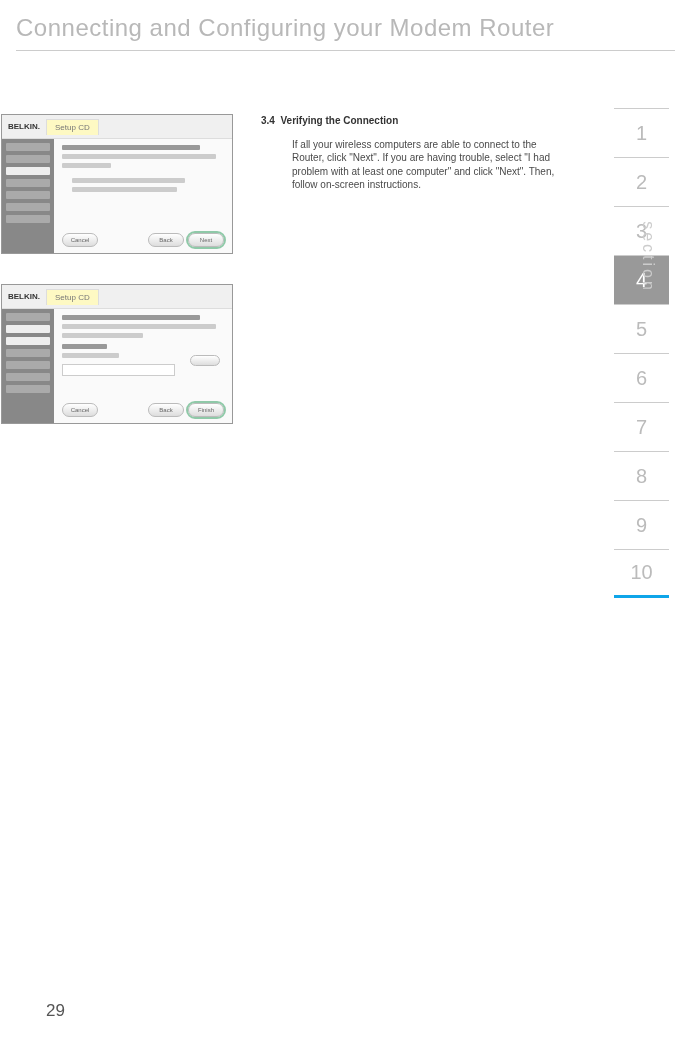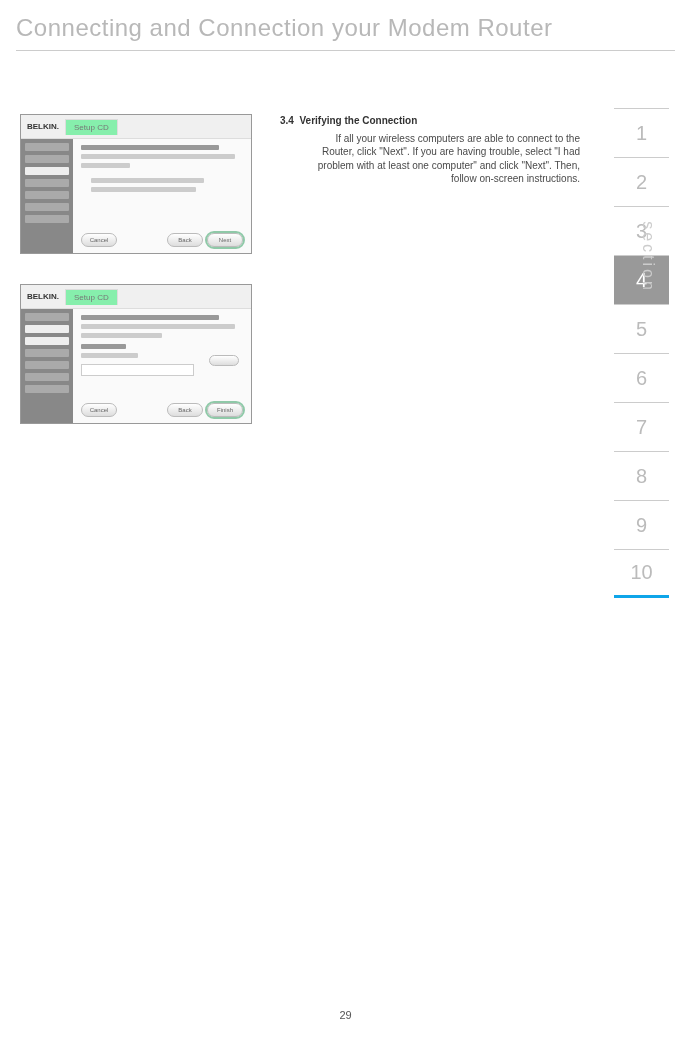--- a/index.html
+++ b/index.html
@@ -55,21 +55,21 @@
     .section-item:last-child {
       border-bottom: 3px solid #0ea5e9;
     }
     .section-item.active {
       background: #999;
       color: #fff;
     }
     .content-area {
       position: absolute;
       top: 114px;
-      left: 20px;
+      left: 1px;
       width: 560px;
     }
     .content-row {
       display: flex;
       margin-bottom: 30px;
     }
     .screenshot {
       width: 232px;
       height: 140px;
       border: 1px solid #999;
@@ -88,21 +88,21 @@
       gap: 6px;
     }
     .screenshot-logo {
       font-size: 8px;
       font-weight: bold;
       color: #333;
     }
     .screenshot-tab {
       font-size: 8px;
       color: #777;
-      background: #86efac;
+      background: #fef9c3;
       padding: 3px 8px;
       border: 1px solid #ddd;
       border-bottom: none;
     }
     .screenshot-body {
       display: flex;
       height: calc(100% - 24px);
     }
     .screenshot-sidebar {
       width: 52px;
@@ -169,35 +169,34 @@
     .step-num {
       font-weight: bold;
       color: #333;
     }
     .step-title {
       font-weight: bold;
       color: #333;
     }
     .step-body {
       padding-left: 31px;
-      margin-top: 4px;
-      text-align: right;
+      margin-top: 10px;
     }
     .congrats-title {
       font-weight: bold;
       color: #333;
     }
     .page-number {
       position: absolute;
       bottom: 24px;
       left: 0;
       right: 0;
-      text-align: center;
-      font-size: 11px;
+      font-size: 17px;
       color: #555;
+      padding-left: 46px;
     }
     .input-bar {
       height: 12px;
       background: #fff;
       border: 1px solid #ccc;
       margin-top: 6px;
       width: 70%;
     }
     .edit-btn-sm {
       position: absolute;
@@ -206,21 +205,21 @@
       width: 30px;
       height: 11px;
       background: linear-gradient(#fff,#ddd);
       border: 1px solid #bbb;
       border-radius: 6px;
     }
   </style>
 </head>
 <body>
 
-<h1 class="page-title">Connecting and Connection your Modem Router</h1>
+<h1 class="page-title">Connecting and Configuring your Modem Router</h1>
 <div class="title-underline"></div>
 
 <div class="section-nav">
   <div class="section-label">section</div>
   <div class="section-item">1</div>
   <div class="section-item">2</div>
   <div class="section-item">3</div>
   <div class="section-item active">4</div>
   <div class="section-item">5</div>
   <div class="section-item">6</div>

